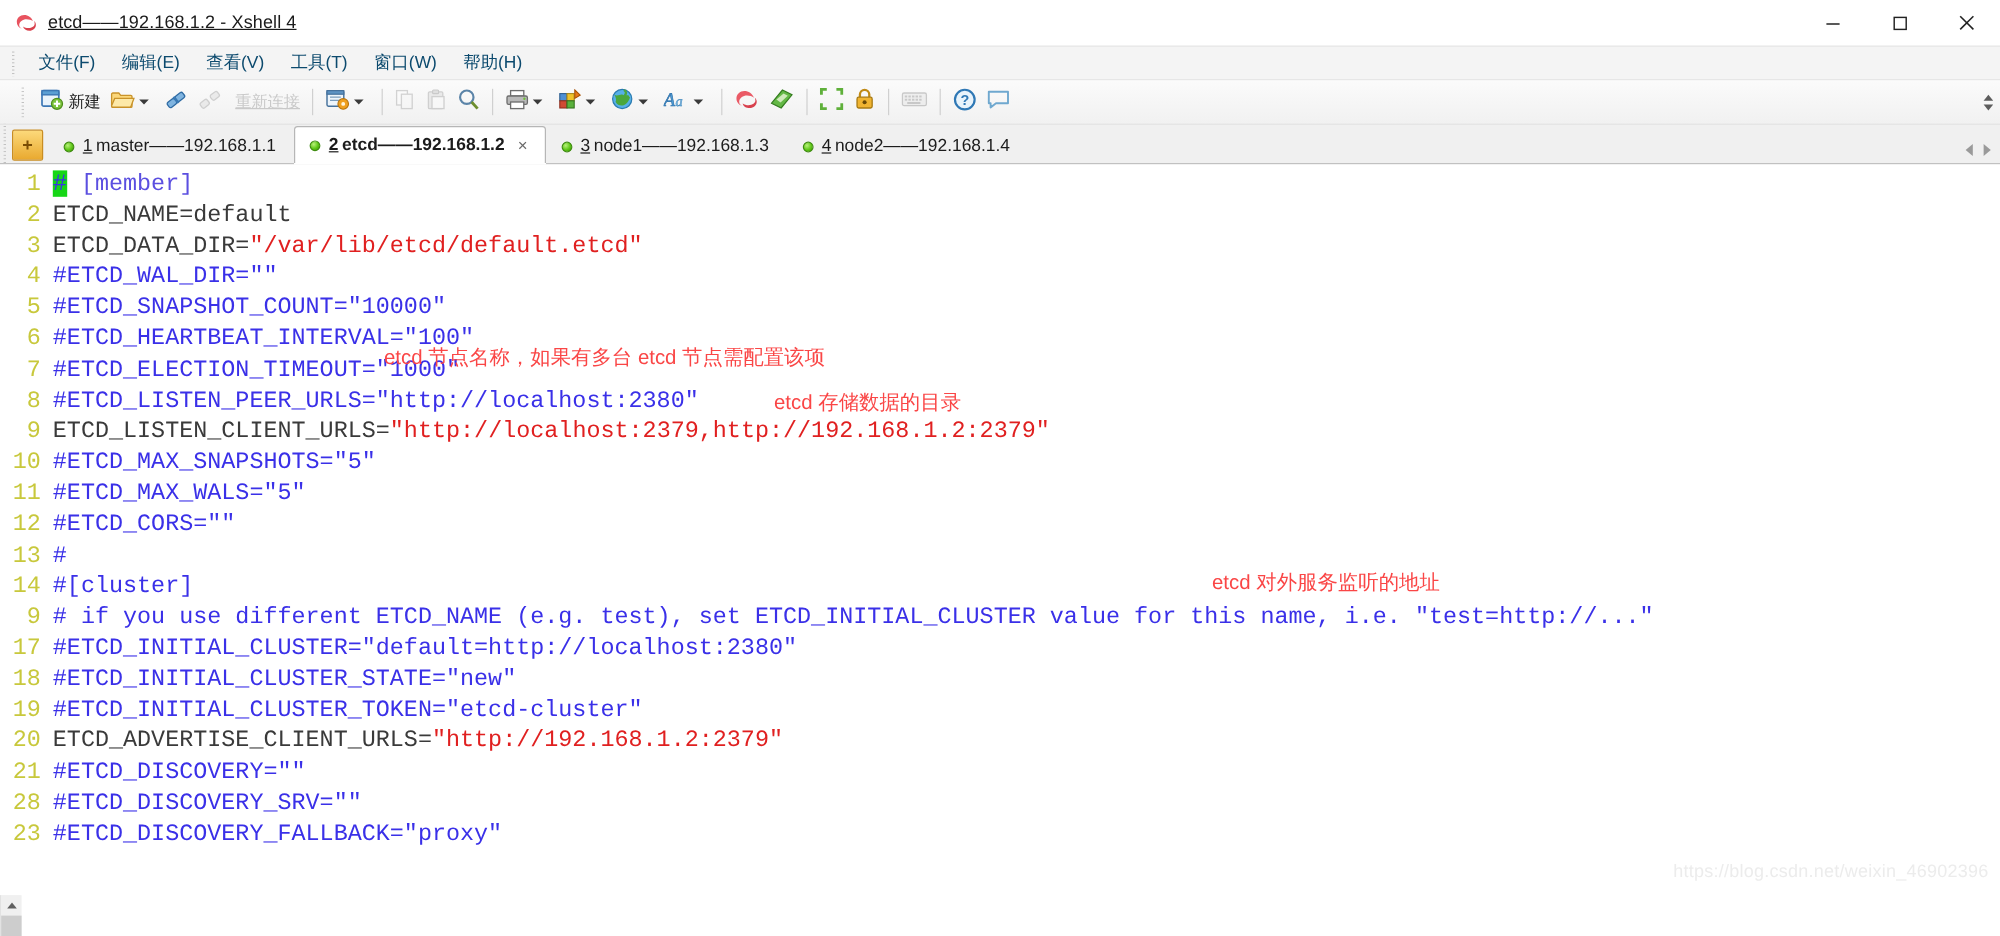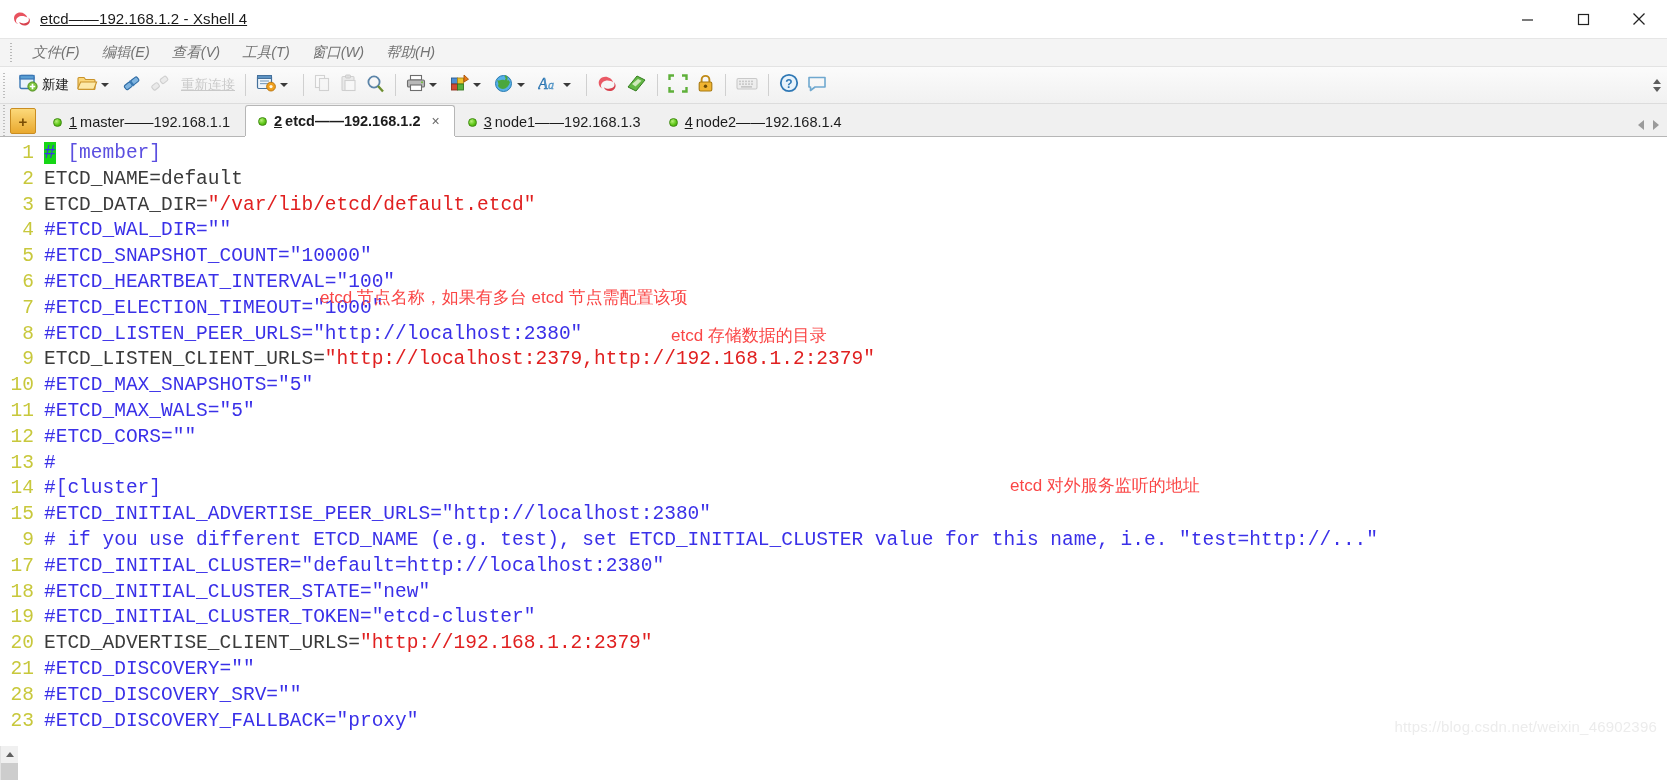--- a/index.html
+++ b/index.html
@@ -54,31 +54,31 @@
     padding-left: 8px;
     position: relative;
   }
   #menubar .gripper {
     width: 7px; height: 22px; margin-right: 6px;
     background-image: repeating-linear-gradient(to bottom, #b9b9b9 0 1px, transparent 1px 3px);
     background-size: 2px 3px; background-repeat: repeat-y;
     background-position: 2px 1px;
   }
   .menu-item {
-    font-size: 14.5px; color: #737373;
-    padding: 3px 11px; white-space: nowrap; font-style: italic;
+    font-size: 14.5px; color: #0c4a6e;
+    padding: 3px 11px; white-space: nowrap;
   }
 
   
   #toolbar {
     height: 37px;
     background: linear-gradient(to bottom, #fbfbfb 0%, #f1f1f1 100%);
     border-bottom: 1px solid #dcdcdc;
     display: flex; align-items: center;
-    padding-left: 1px;
+    padding-left: 16px;
     position: relative;
   }
   #toolbar .gripper {
     width: 7px; height: 26px; margin-right: 7px;
     background-image: repeating-linear-gradient(to bottom, #bdbdbd 0 1px, transparent 1px 3px);
     background-size: 2px 3px; background-repeat: repeat-y;
     background-position: 2px 1px;
   }
   .tb {
     display: flex; align-items: center; height: 28px;
@@ -556,33 +556,32 @@
         <div class="line"><span class="ln">5</span><span class="cmt">#ETCD_SNAPSHOT_COUNT="10000"</span></div>
         <div class="line"><span class="ln">6</span><span class="cmt">#ETCD_HEARTBEAT_INTERVAL="100"</span></div>
         <div class="line"><span class="ln">7</span><span class="cmt">#ETCD_ELECTION_TIMEOUT="1000"</span></div>
         <div class="line"><span class="ln">8</span><span class="cmt">#ETCD_LISTEN_PEER_URLS="http://localhost:2380"</span></div>
         <div class="line"><span class="ln">9</span><span class="key">ETCD_LISTEN_CLIENT_URLS=</span><span class="val">"http://localhost:2379,http://192.168.1.2:2379"</span></div>
         <div class="line"><span class="ln">10</span><span class="cmt">#ETCD_MAX_SNAPSHOTS="5"</span></div>
         <div class="line"><span class="ln">11</span><span class="cmt">#ETCD_MAX_WALS="5"</span></div>
         <div class="line"><span class="ln">12</span><span class="cmt">#ETCD_CORS=""</span></div>
         <div class="line"><span class="ln">13</span><span class="cmt">#</span></div>
         <div class="line"><span class="ln">14</span><span class="cmt">#[cluster]</span></div>
-        <div class="line"><span class="ln">15</span><span class="cmt">#ETCD_INITIAL_ADVERTISE_PEER_URLS="http://localhost:2380"</span></div>
         <div class="line"><span class="ln">9</span><span class="cmt"># if you use different ETCD_NAME (e.g. test), set ETCD_INITIAL_CLUSTER value for this name, i.e. "test=http://..."</span></div>
         <div class="line"><span class="ln">17</span><span class="cmt">#ETCD_INITIAL_CLUSTER="default=http://localhost:2380"</span></div>
         <div class="line"><span class="ln">18</span><span class="cmt">#ETCD_INITIAL_CLUSTER_STATE="new"</span></div>
         <div class="line"><span class="ln">19</span><span class="cmt">#ETCD_INITIAL_CLUSTER_TOKEN="etcd-cluster"</span></div>
         <div class="line"><span class="ln">20</span><span class="key">ETCD_ADVERTISE_CLIENT_URLS=</span><span class="val">"http://192.168.1.2:2379"</span></div>
         <div class="line"><span class="ln">21</span><span class="cmt">#ETCD_DISCOVERY=""</span></div>
         <div class="line"><span class="ln">28</span><span class="cmt">#ETCD_DISCOVERY_SRV=""</span></div>
         <div class="line"><span class="ln">23</span><span class="cmt">#ETCD_DISCOVERY_FALLBACK="proxy"</span></div>
       </div>
     <div id="term-annos">
         <div class="anno" style="left: 320px; top: 152px;">etcd 节点名称，如果有多台 etcd 节点需配置该项</div>
-        <div class="anno" style="left: 671px; top: 190px;">etcd 存储数据的目录</div>
+        <div class="anno" style="left: 645px; top: 190px;">etcd 存储数据的目录</div>
         <div class="anno" style="left: 1010px; top: 340px;">etcd 对外服务监听的地址</div>
       </div>
     <div id="watermark">https://blog.csdn.net/weixin_46902396</div>
   </div>
   <div id="vscroll">
     <div class="arw">
         <i class="up"></i>
       </div>
     <div class="thumb"></div>
     <div class="arw">

